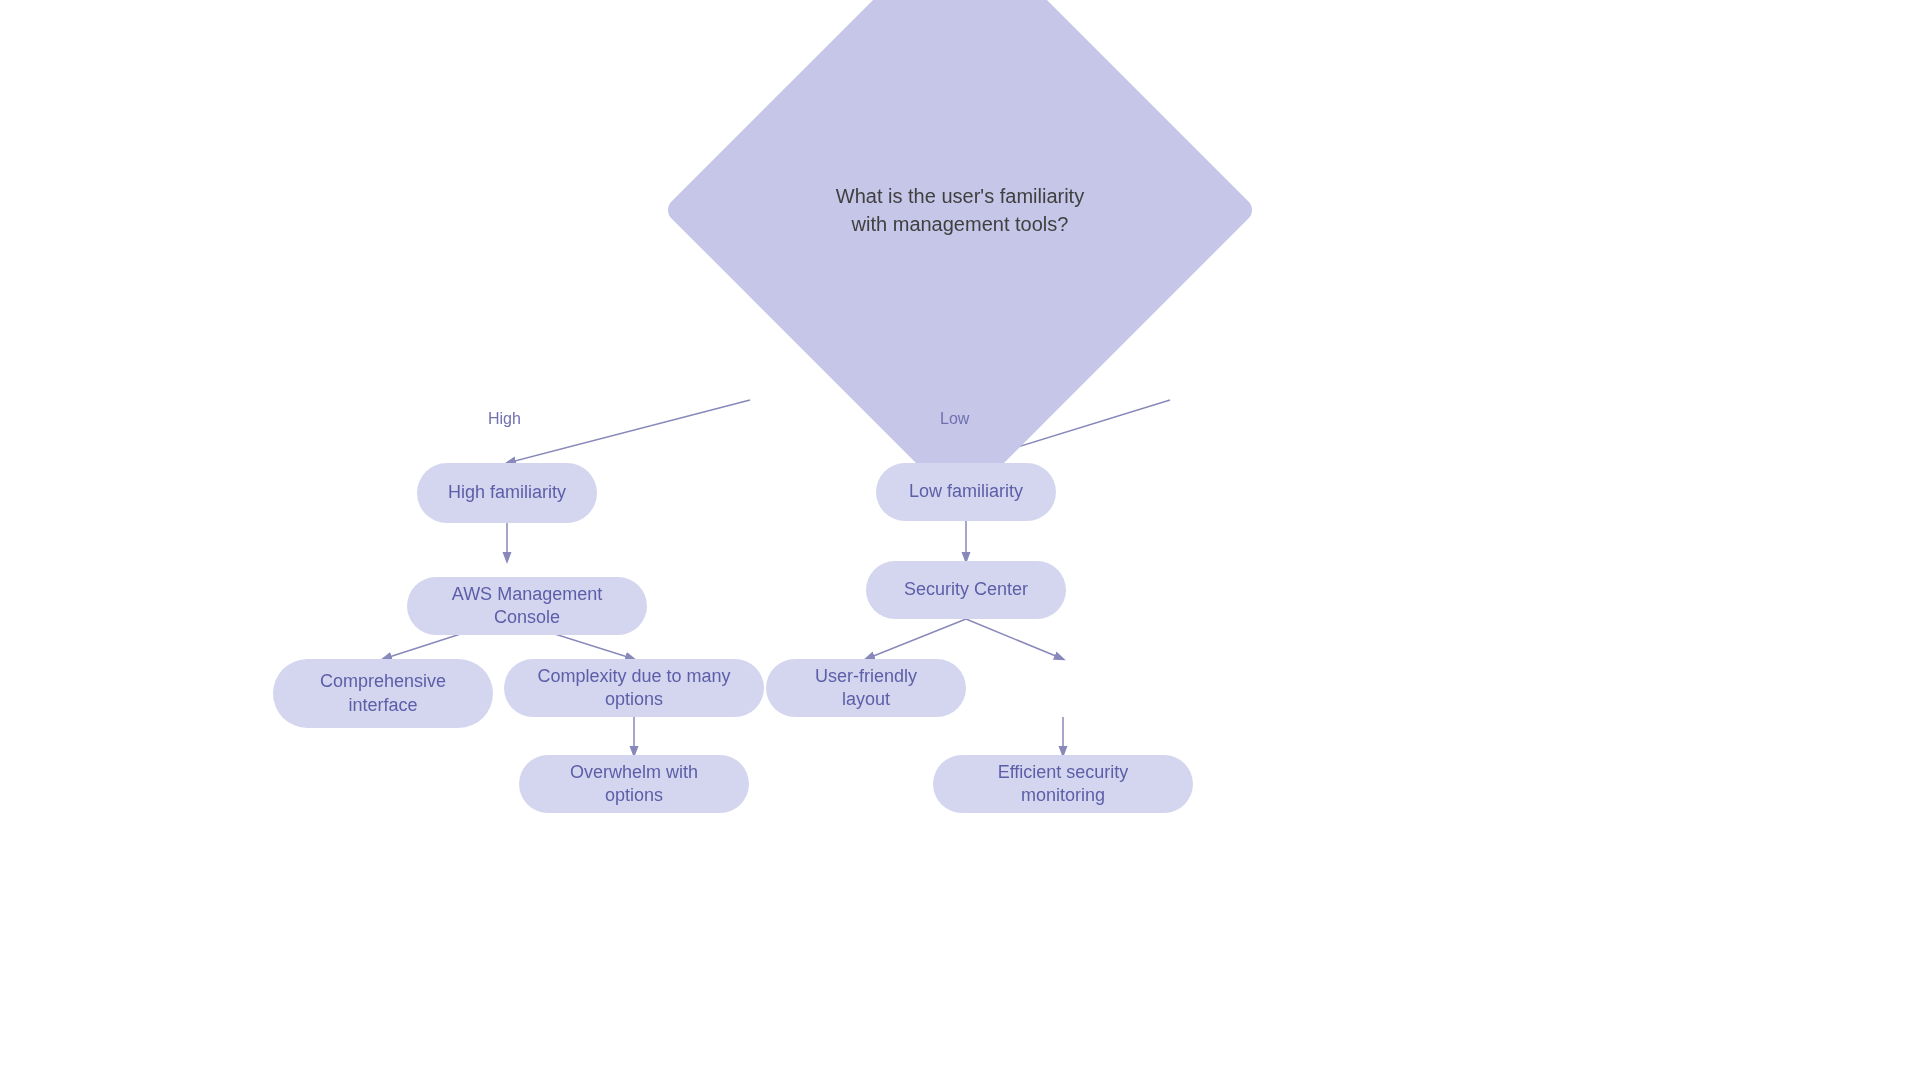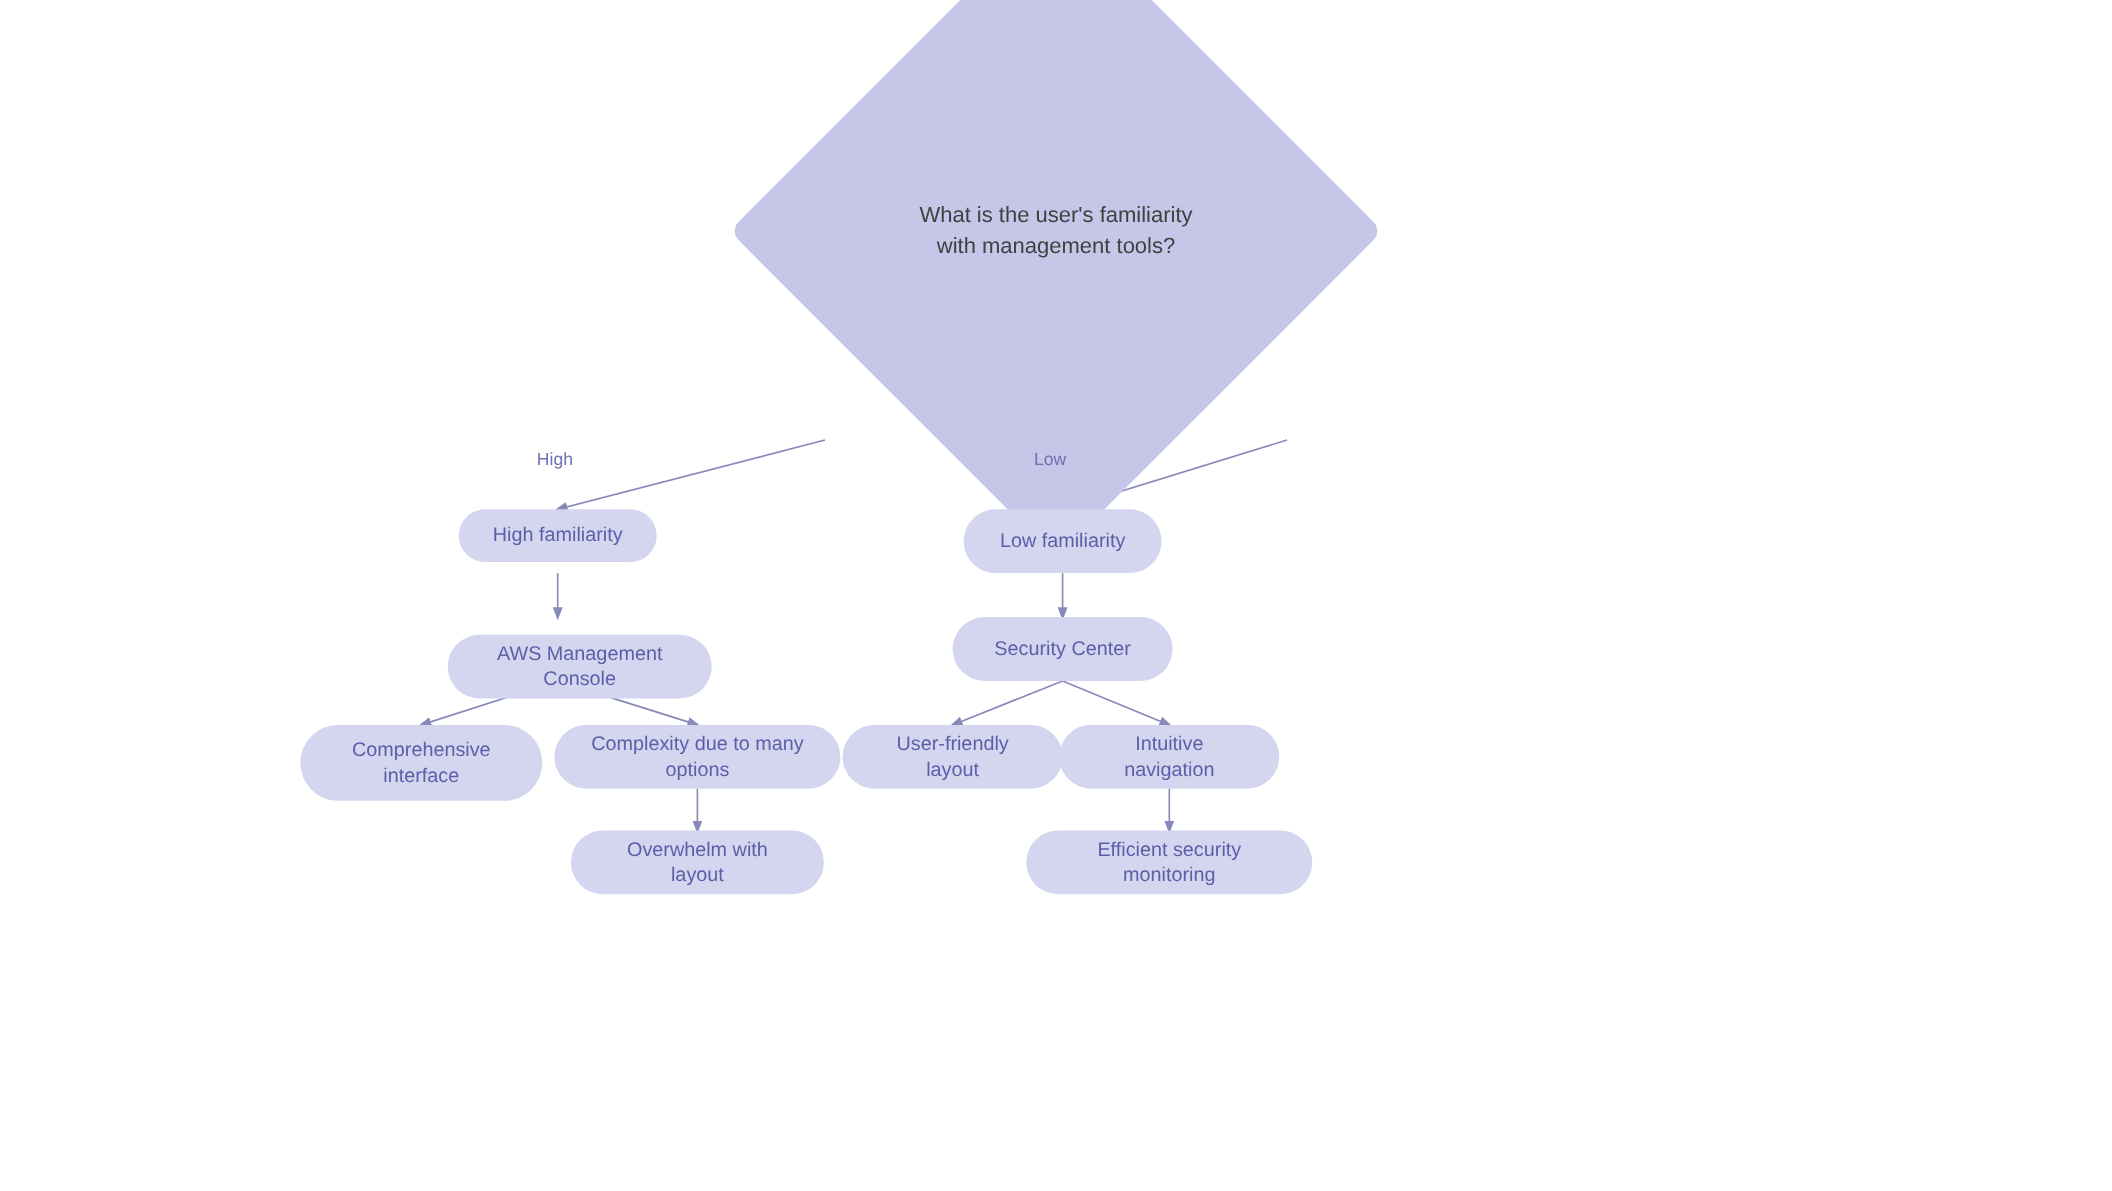--- a/index.html
+++ b/index.html
@@ -95,21 +95,21 @@
 
   <div style="position:absolute; left:750px; top:0px; width:420px; height:420px; display:flex; align-items:center; justify-content:center;">
     <div class="node-diamond"></div>
     <div class="node-diamond-text">What is the user's familiarity with management tools?</div>
   </div>
 
   <div class="arrow-label" style="left:488px; top:410px;">High</div>
 
   <div class="arrow-label" style="left:940px; top:410px;">Low</div>
 
-  <div class="node-rounded" style="left:417px; top:463px; width:180px; height:48px;">
+  <div class="node-rounded" style="left:417px; top:463px; width:180px; height:60px;">
     <span>High familiarity</span>
   </div>
 
   <div class="node-rounded" style="left:876px; top:463px; width:180px; height:58px;">
     <span>Low familiarity</span>
   </div>
 
   <div class="node-rounded" style="left:407px; top:561px; width:240px; height:58px;margin-top:16px;">
     <span>AWS Management Console</span>
   </div>
@@ -123,25 +123,22 @@
   </div>
 
   <div class="node-rounded" style="left:504px; top:659px; width:260px; height:58px;">
     <span>Complexity due to many options</span>
   </div>
 
   <div class="node-rounded" style="left:766px; top:659px; width:200px; height:58px;">
     <span>User-friendly layout</span>
   </div>
 
-  <div class="node-rounded" style="left:963px; top:659px; width:200px; height:58px;">
-    <span>Intuitive navigation</span>
-  </div>
 
   <div class="node-rounded" style="left:519px; top:755px; width:230px; height:58px;">
-    <span>Overwhelm with layout</span>
+    <span>Overwhelm with options</span>
   </div>
 
   <div class="node-rounded" style="left:933px; top:755px; width:260px; height:58px;">
     <span>Efficient security monitoring</span>
   </div>
 
 </div>
 
 </body></html>

